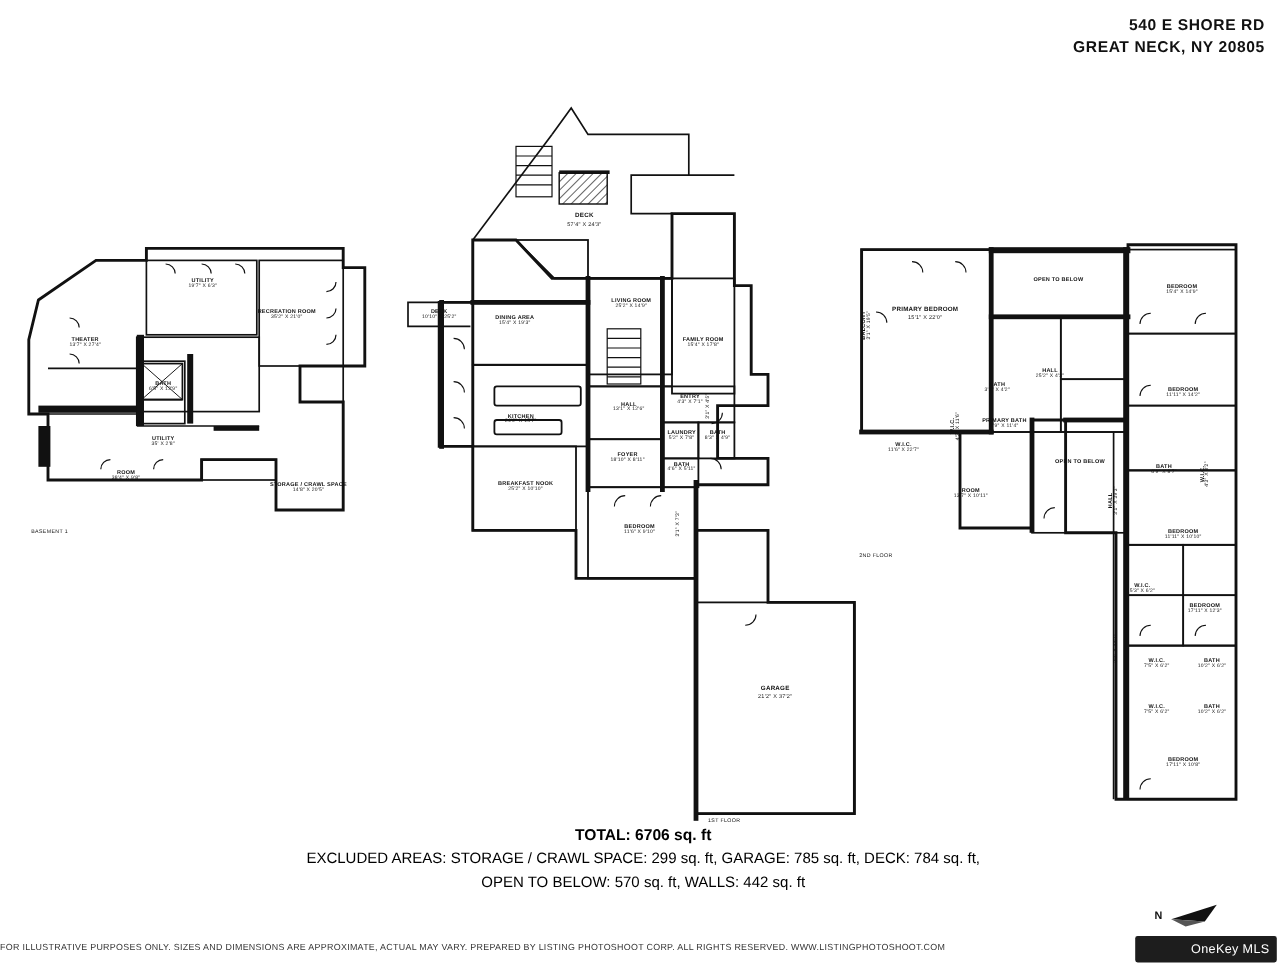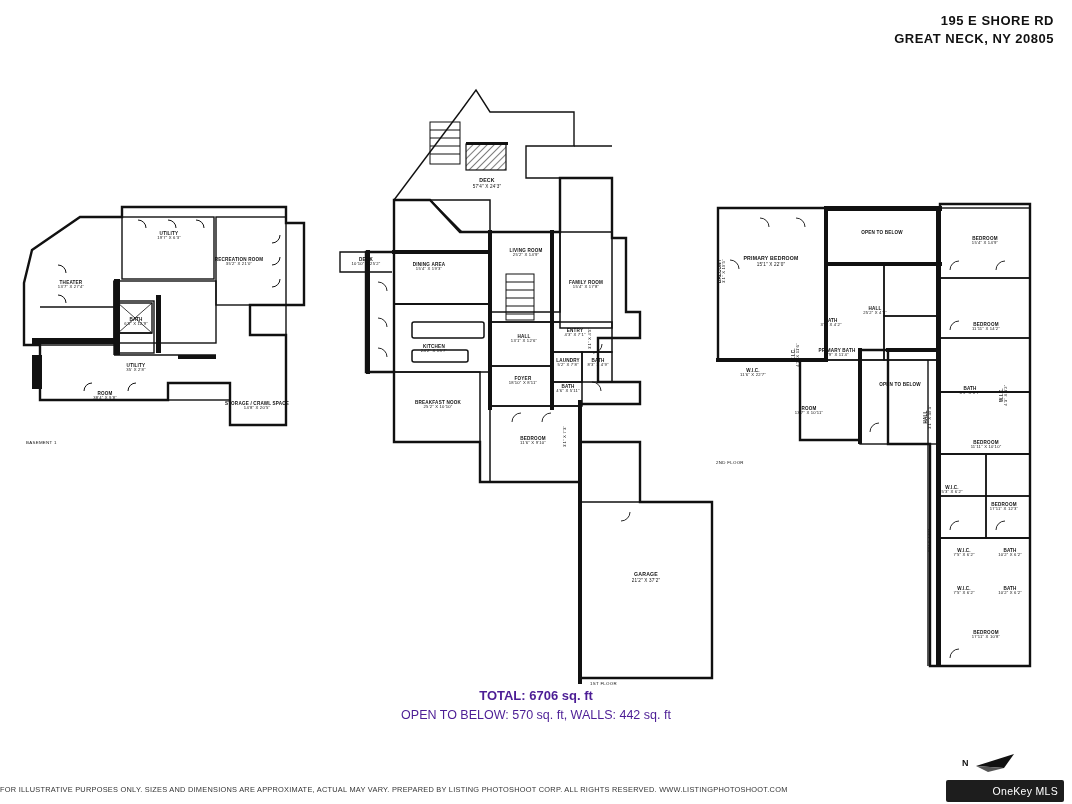--- a/index.html
+++ b/index.html
@@ -24,21 +24,21 @@
     color:#111;white-space:nowrap;
   }
   .room .nm{font-weight:bold;font-size:4.6px;}
   .room .dm{font-size:4.2px;}
   .room.big .nm{font-size:5.2px;}
   .room.big .dm{font-size:4.6px;}
   .vert{transform:rotate(-90deg);transform-origin:center center;}
   .floorlabel{position:absolute;font-size:4.4px;color:#111;letter-spacing:.3px;}
   .summary{
     position:absolute;left:0;right:0;top:686px;text-align:center;
-    font-size:12.5px;line-height:1.55;color:#4c1d95;
+    font-size:12.5px;line-height:1.55;color:#000000;
   }
   .summary .tot{font-weight:bold;font-size:13px;}
   .footer{
     position:absolute;left:0;right:0;bottom:10px;text-align:left;
     font-size:7.4px;letter-spacing:.25px;color:#333;
   }
   .brandbox{
     position:absolute;right:8px;bottom:2px;width:118px;height:22px;
     background:#1d1d1d;border-radius:2px;
   }
@@ -46,21 +46,21 @@
     position:absolute;right:14px;bottom:7px;color:#fff;font-size:10.5px;letter-spacing:.3px;margin-left:48px;
   }
   .northwrap{position:absolute;left:962px;top:752px;width:60px;height:26px;}
   .northwrap .nlabel{position:absolute;left:0;top:6px;font-size:9px;font-weight:bold;}
   svg{display:block;overflow:visible;}
 </style>
 </head>
 <body>
 
 <div class="addr">
-  <div>195 E SHORE RD</div>
+  <div>540 E SHORE RD</div>
   <div>GREAT NECK, NY 20805</div>
 </div>
 
 <div class="plan" style="left:18px;top:195px;width:305px;height:260px;">
   <svg width="305" height="260" viewBox="0 0 305 260">
     <g fill="none" stroke="#111" stroke-width="2.4">
       <path d="M14 55 L62 22 L104 22 L104 12 L268 12 L268 28 L286 28 L286 110
                L232 110 L232 140 L268 140 L268 230 L212 230 L212 188 L150 188
                L150 205 L22 205 L22 150 L6 150 L6 88 Z"></path>
     </g>
@@ -427,20 +427,21 @@
   </div>
   <div class="room" style="left:246px;top:430px;width:80px;">
     <span class="nm">BEDROOM</span>
     <span class="dm">17'11" X 10'8"</span>
   </div>
 </div>
 <div class="floorlabel" style="left:716px;top:460px;">2ND FLOOR</div>
 
 <div class="summary">
   <div class="tot">TOTAL: 6706 sq. ft</div>
+  <div>EXCLUDED AREAS: STORAGE / CRAWL SPACE: 299 sq. ft, GARAGE: 785 sq. ft, DECK: 784 sq. ft,</div>
   <div>OPEN TO BELOW: 570 sq. ft, WALLS: 442 sq. ft</div>
 </div>
 
 <div class="northwrap">
   <span class="nlabel">N</span>
   <svg width="46" height="22" viewBox="0 0 46 22" style="position:absolute;left:12px;top:0;">
     <polygon points="2,14 40,2 30,16" fill="#111"></polygon>
     <polygon points="2,14 30,16 14,20" fill="#555"></polygon>
   </svg>
 </div>

